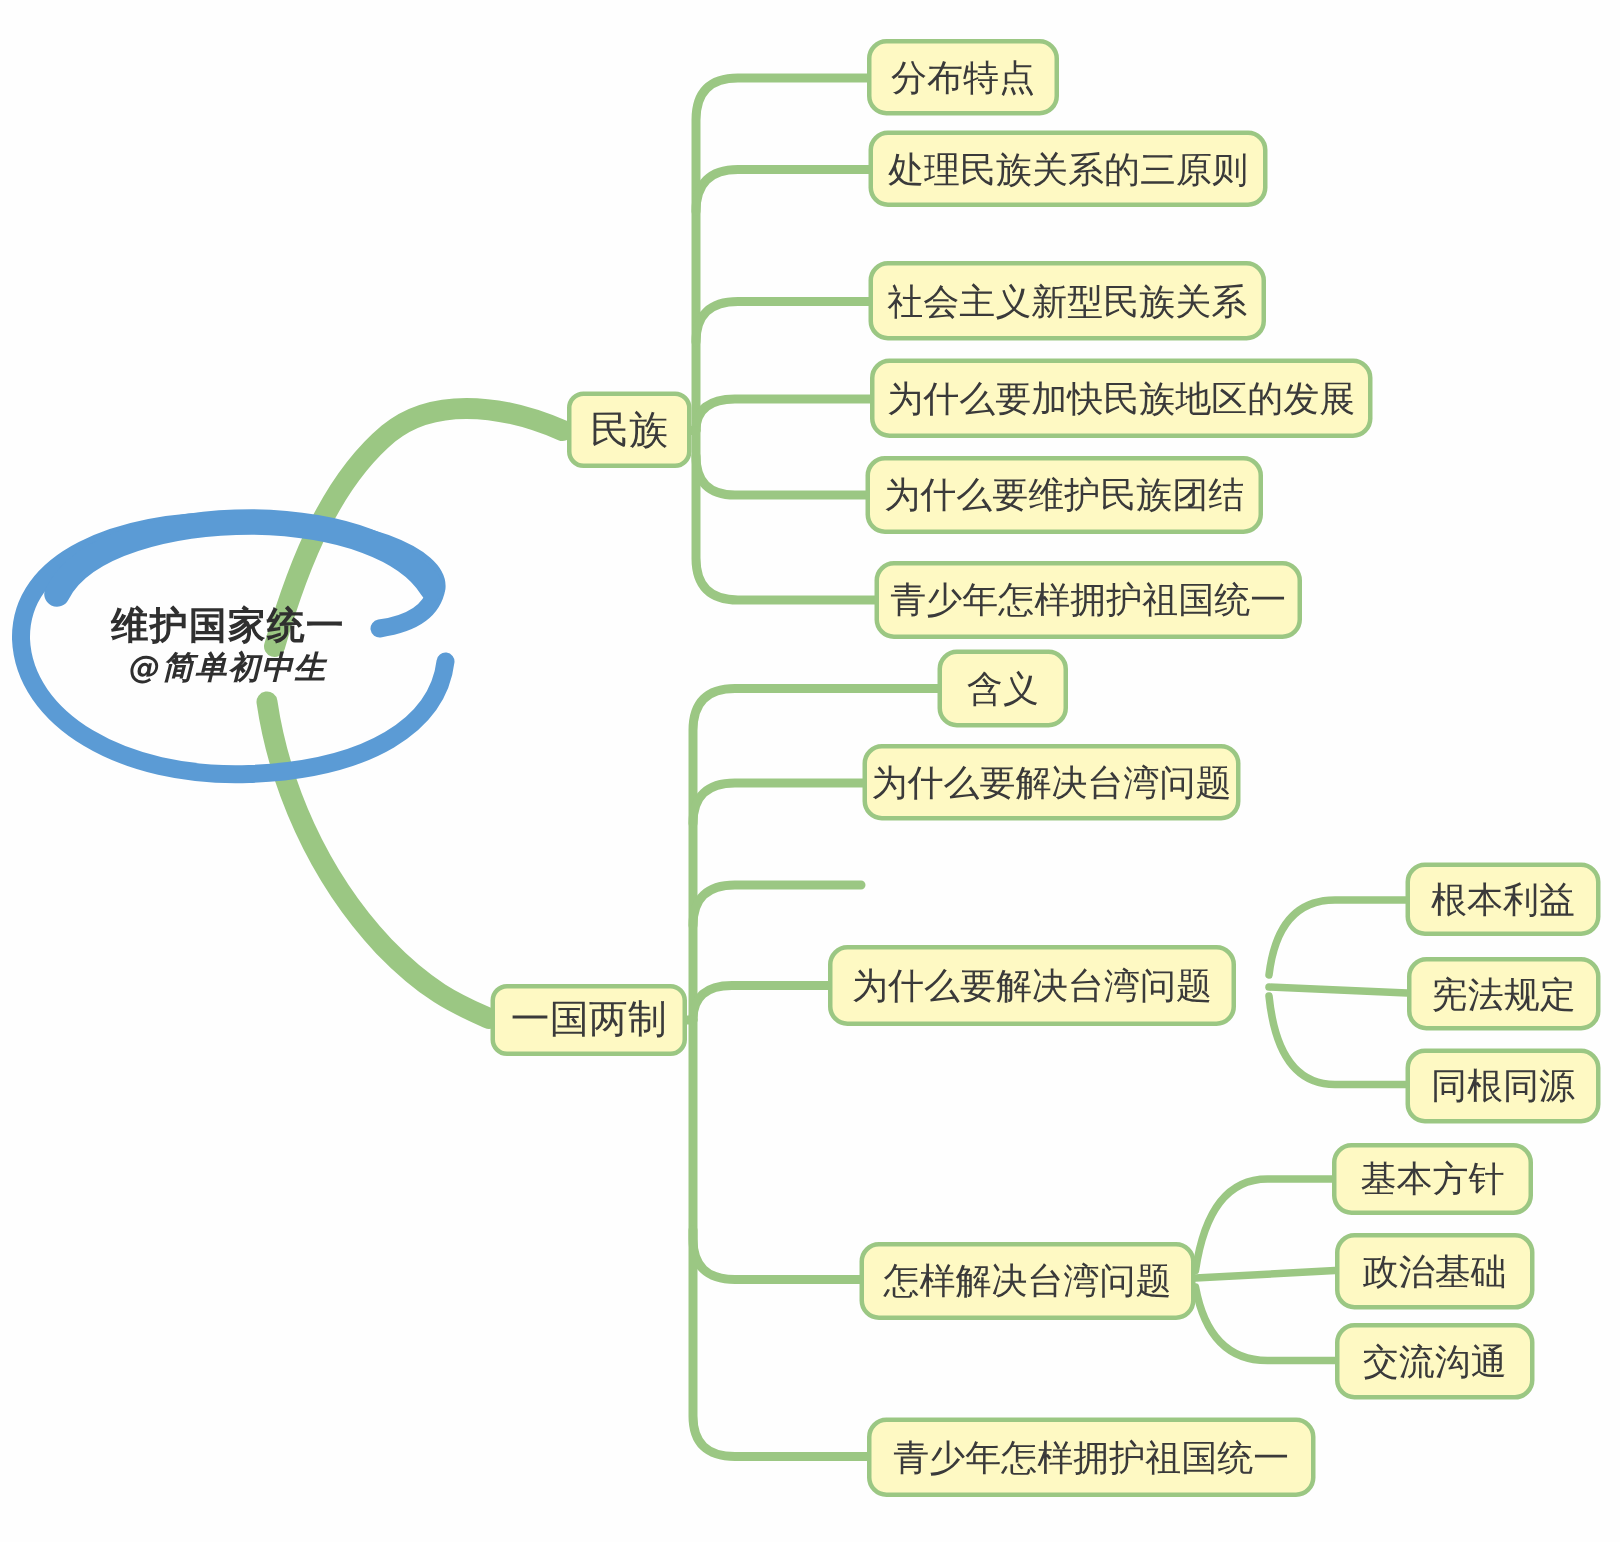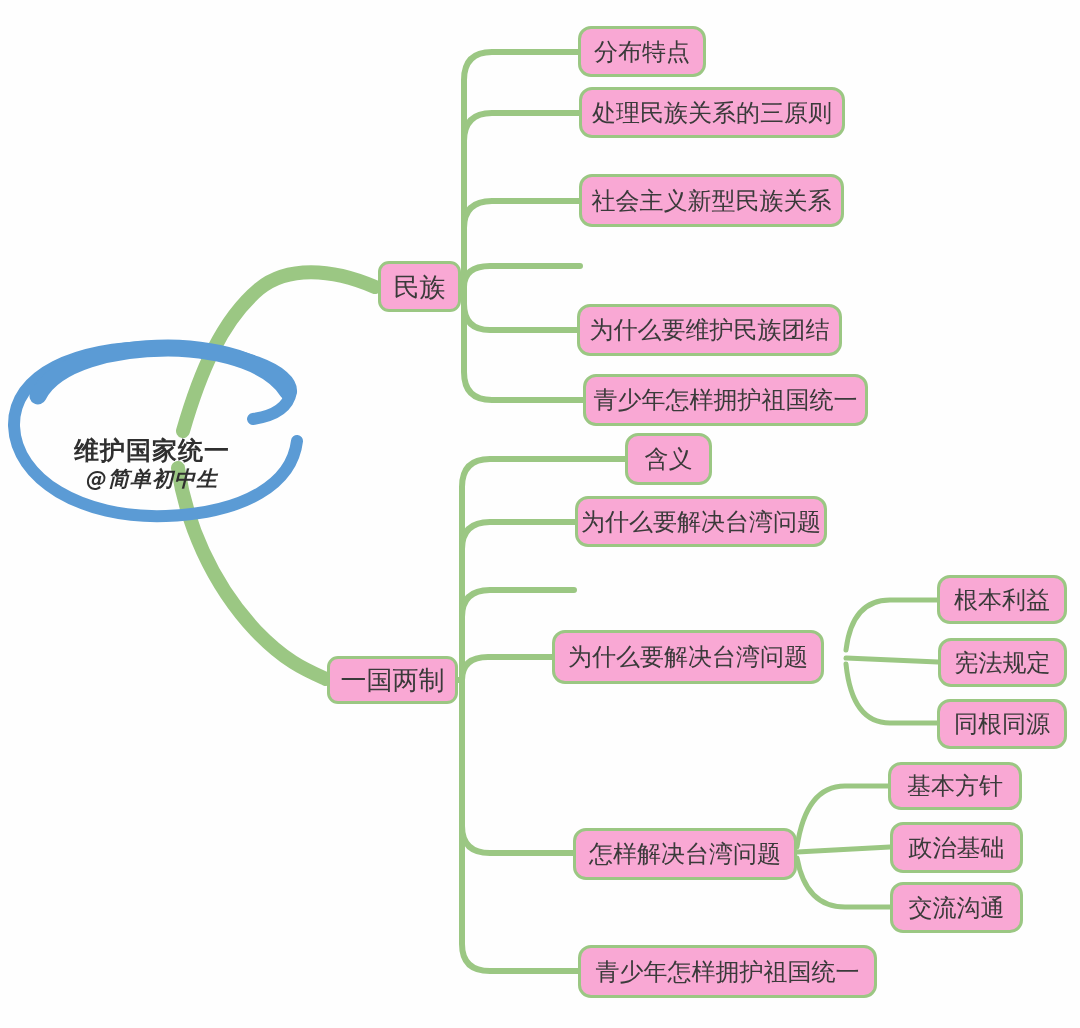--- a/index.html
+++ b/index.html
@@ -27,41 +27,41 @@
   }
   svg.links path{fill:none;stroke-linecap:round;stroke-linejoin:round;}
   .g-main{stroke:var(--green);stroke-width:14px;}
   .g-trunk{stroke:var(--green);stroke-width:6px;}
   .g-sub{stroke:var(--green);stroke-width:5px;}
   .b-ellipse{stroke:var(--blue);stroke-width:12px;}
   .b-thick{stroke:var(--blue);stroke-width:17px;}
   .node{
     position:absolute;
     box-sizing:border-box;
-    background:#f9a8d4;
+    background:#fef9c3;
     border:3px solid var(--green);
     border-radius:13px;
     display:flex;
     align-items:center;
     justify-content:center;
     font-size:24px;
     color:var(--ink);
     white-space:nowrap;
     line-height:1;
   }
   .lvl1{font-size:26px;border-radius:11px;}
   .center-label{
     position:absolute;
     left:32px;top:402px;
     width:240px;
     text-align:center;
     color:#2f2f2f;
     font-weight:bold;
   }
-  .center-label .ct1{font-size:25px;line-height:1.16;letter-spacing:1px;margin-top:34px;}
+  .center-label .ct1{font-size:25px;line-height:1.16;letter-spacing:1px;}
   .center-label .ct2{font-size:21px;line-height:1.2;margin-top:2px;letter-spacing:1px;font-style:italic;}
 </style>
 </head>
 <body>
 
 <div class="canvas">
 
   <svg class="links" viewBox="0 0 1080 1028" aria-hidden="true">
 
     <path class="g-main" d="M 183 431 C 200 372 222 320 259 289 C 287 266 331 268 375 287"></path>
@@ -97,20 +97,21 @@
     <div class="ct1">维护国家统一</div>
     <div class="ct2">@简单初中生</div>
   </div>
 
   <div class="node lvl1" style="left:378px;top:261px;width:83px;height:51px">民族</div>
   <div class="node lvl1" style="left:327px;top:656px;width:131px;height:48px">一国两制</div>
 
   <div class="node" style="left:578px;top:26px;width:128px;height:51px">分布特点</div>
   <div class="node" style="left:579px;top:87px;width:266px;height:51px">处理民族关系的三原则</div>
   <div class="node" style="left:579px;top:174px;width:265px;height:53px">社会主义新型民族关系</div>
+  <div class="node" style="left:580px;top:239px;width:335px;height:53px">为什么要加快民族地区的发展</div>
   <div class="node" style="left:577px;top:304px;width:265px;height:52px">为什么要维护民族团结</div>
   <div class="node" style="left:583px;top:374px;width:285px;height:52px">青少年怎样拥护祖国统一</div>
 
   <div class="node" style="left:625px;top:433px;width:87px;height:52px">含义</div>
   <div class="node" style="left:575px;top:496px;width:252px;height:51px">为什么要解决台湾问题</div>
   <div class="node" style="left:552px;top:630px;width:272px;height:54px">为什么要解决台湾问题</div>
   <div class="node" style="left:573px;top:828px;width:224px;height:52px">怎样解决台湾问题</div>
   <div class="node" style="left:578px;top:945px;width:299px;height:53px">青少年怎样拥护祖国统一</div>
 
   <div class="node" style="left:937px;top:575px;width:130px;height:49px">根本利益</div>

